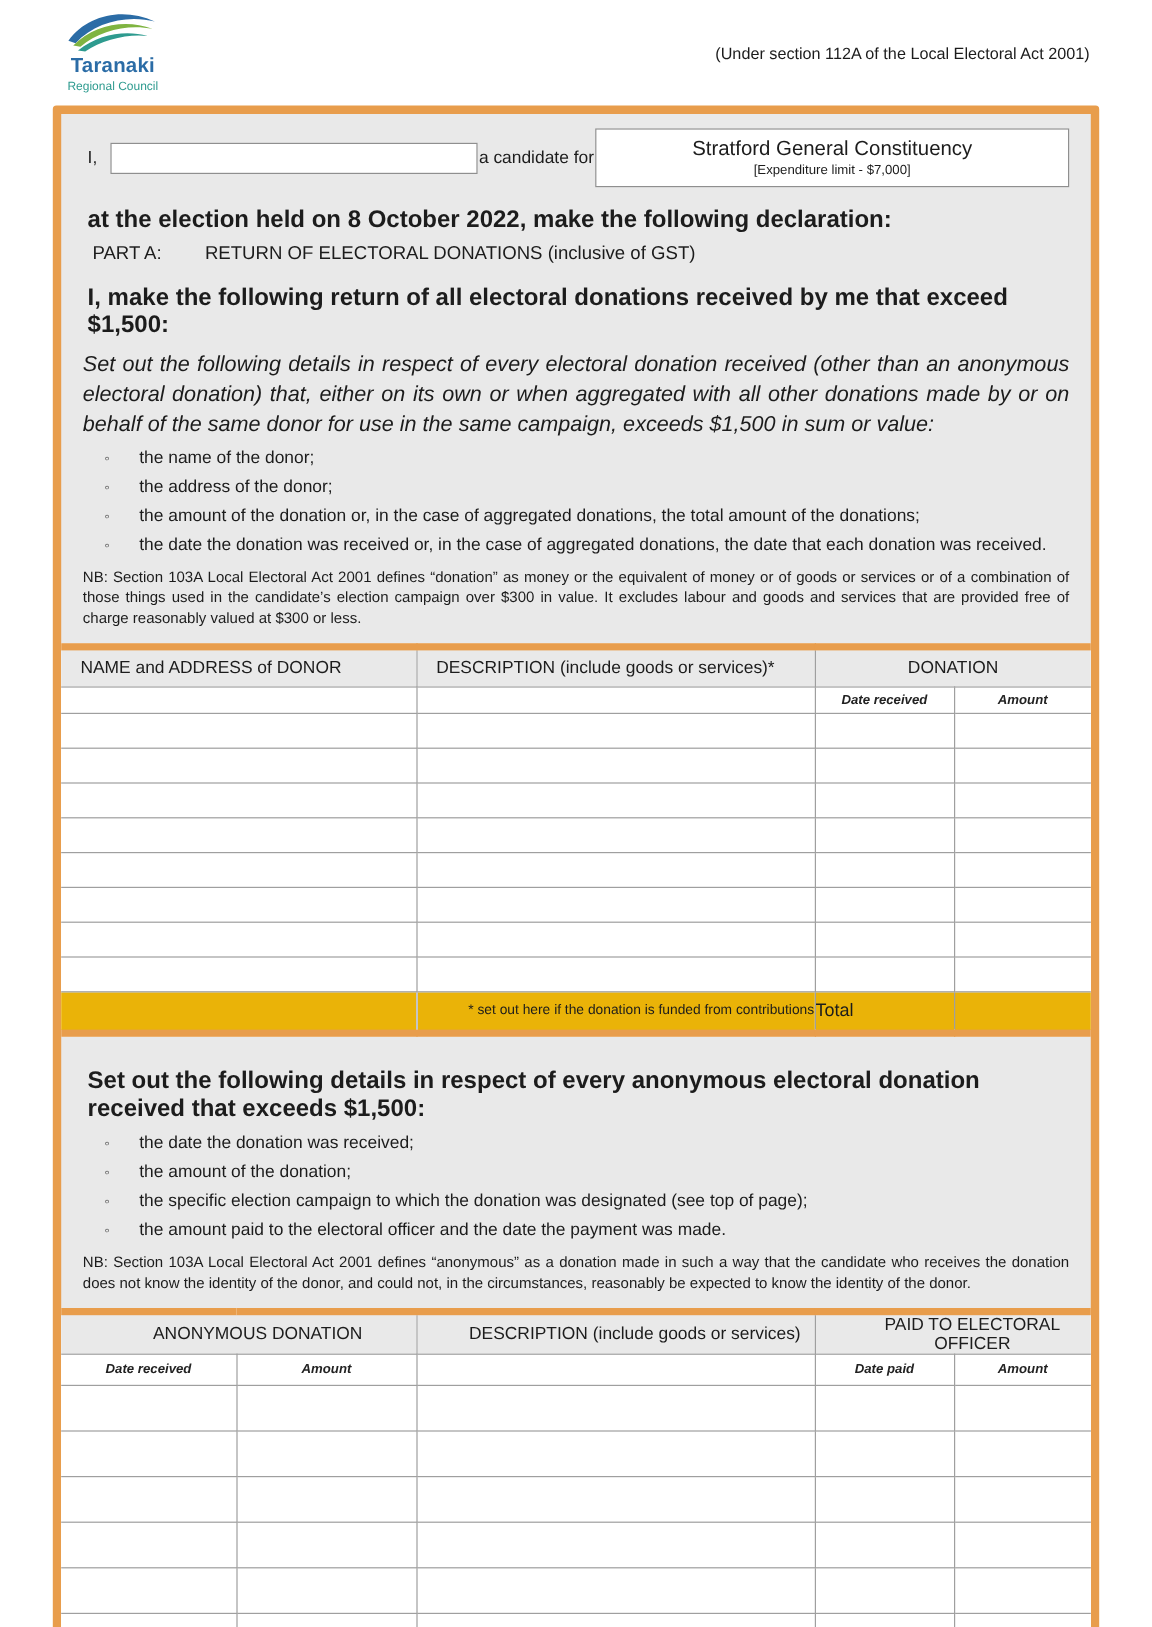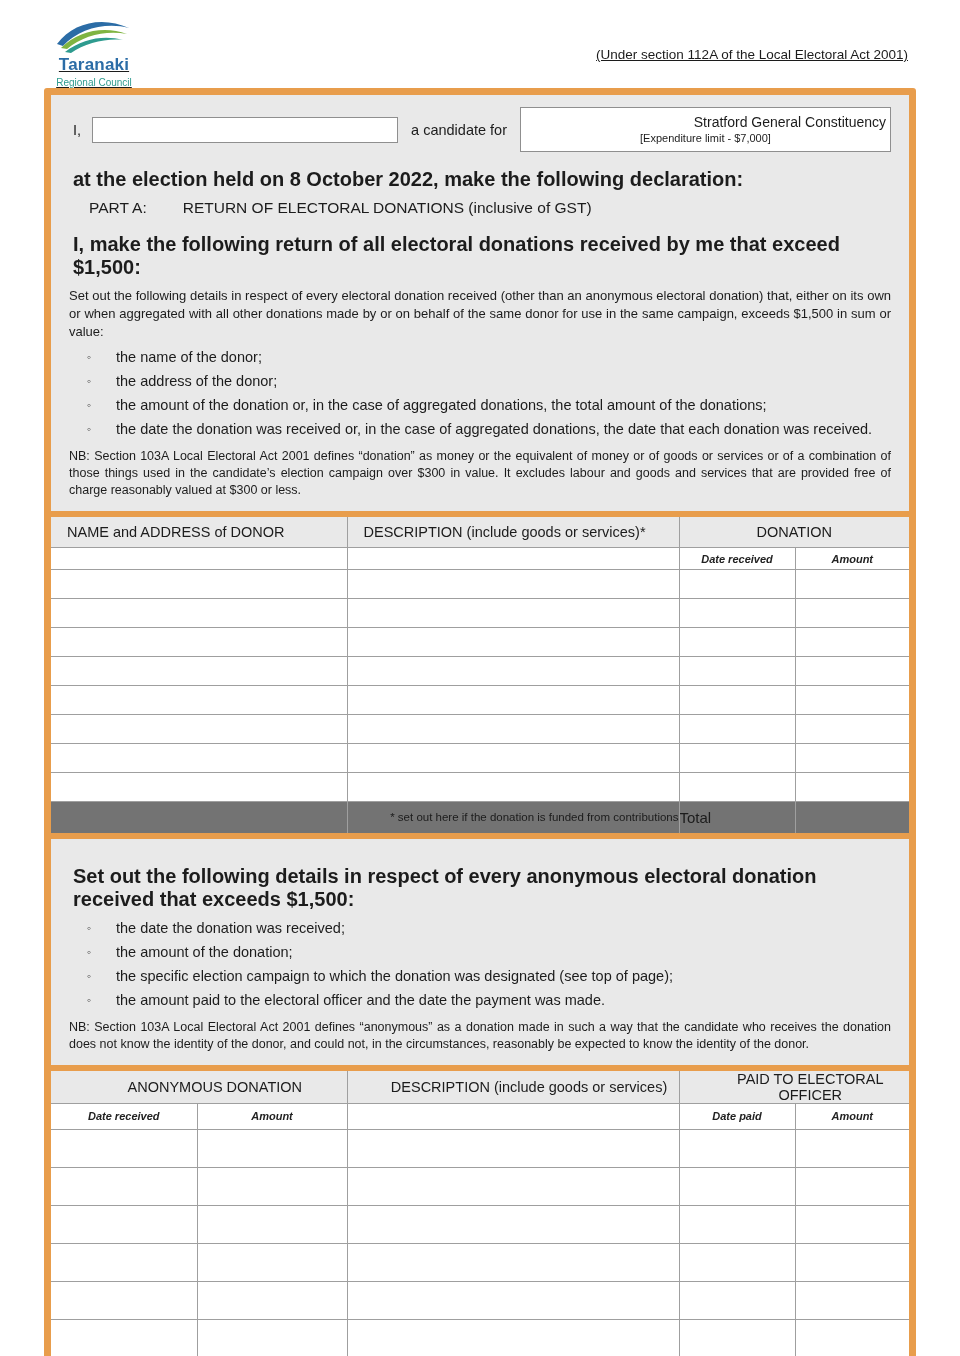--- a/index.html
+++ b/index.html
@@ -7,50 +7,50 @@
   body {
     height:1356px;
     background:#ffffff;
     font-family:"Liberation Sans", sans-serif;
     color:#1c1c1c;
     position:relative;
     overflow:hidden;
   }
 
   
-  .page-header { display:flex; justify-content:space-between; align-items:flex-start; padding:14px 52px 0 46px; height:88px;text-decoration:underline; }
+  .page-header { display:flex; justify-content:space-between; align-items:flex-start; padding:4px 52px 0 46px; height:88px; }
   .logo { display:flex; flex-direction:column; align-items:center; width:96px; padding-top:4px; }
   .logo-name { font-size:17px; font-weight:bold; color:#2b6ca6; letter-spacing:.2px; margin-top:1px; }
   .logo-sub { font-size:10px; color:#2e9b8f; margin-top:2px; }
   .title-block { text-align:right; padding-top:28px; }
   .doc-title { font-size:15.5px; font-weight:bold; letter-spacing:.2px; }
   .doc-subtitle { font-size:13.5px; margin-top:5px; }
 
   
   .form-wrapper {
     position:absolute; left:44px; top:88px; width:872px;
     border:7px solid #e89d4c; border-radius:3px;
     background:#e9e9e9;
   }
 
   .section-top { padding:12px 18px 8px; }
   .section-mid { padding:10px 18px 8px;border-radius:19px; }
 
   .decl-row { display:flex; align-items:center; padding-left:4px; margin-bottom:9px; }
   .i-label { font-size:14.5px; }
   .name-input { width:306px; height:26px; margin-left:11px; border:1px solid #8f8f8f; background:#fff; font-size:14px; padding:0 6px; font-family:inherit; }
-  .cand-label { font-size:14.5px; margin:0 13px; white-space:nowrap; }
+  .cand-label { font-size:14.5px; margin:0 1px; white-space:nowrap; }
   .constituency-box { flex:1; background:#fff; border:1px solid #8f8f8f; text-align:center; padding:6px 4px 7px; }
-  .cb-line1 { font-size:14px;text-align:right; }
+  .cb-line1 { font-size:17px; }
   .cb-line2 { font-size:11px; margin-top:2px; }
 
   .text-line { font-size:20px; margin:16px 0 8px; padding-left:4px;font-weight:bold; }
-  .part-a-line { font-size:15.5px; margin:3px 16px 9px; padding-left:4px; }
+  .part-a-line { font-size:15.5px; margin:3px 4px 9px; padding-left:4px; }
   .part-label { margin-right:36px; }
-  .para { font-size:13px; line-height:1.4; text-align:justify; margin:0 0 6px; }
+  .para { font-size:18px; line-height:1.4; text-align:justify; margin:0 0 6px;font-style:italic; }
   .bullets { list-style:none; margin:3px 0 6px; padding-left:18px; }
   .bullet-item { display:flex; font-size:14.5px; line-height:18px; margin-bottom:6px; }
   .dot { width:29px; flex-shrink:0; font-size:12px; color:#3a3a3a; }
   .nb { font-size:12.5px; line-height:1.36; text-align:justify; margin:10px 0 4px; }
 
   
   .form-table { width:100%; border-collapse:collapse; table-layout:fixed; background:#fff; border-top:6px solid #e89d4c; }
   .t1 { border-bottom:6px solid #e89d4c; }
   .t2 { border-bottom:none; }
   .form-table th, .form-table td { border:1px solid #9f9f9f; padding:0; overflow:hidden; }
@@ -59,21 +59,21 @@
 
   .main-head th { background:#e9e9e9; font-size:14.5px; font-weight:400; text-align:center; }
   .t1 .main-head th { height:34px; }
   .t2 .main-head th { height:32px;padding-left:32px; }
   .main-head th.left { text-align:left; padding-left:16px; }
   .sub-head th { background:#fff; font-size:11px; font-style:italic; font-weight:700; color:#222; text-align:center; }
   .t1 .sub-head th { height:22px; }
   .t2 .sub-head th { height:26px; }
   .t1 tbody td { height:29px; background:#fff; }
   .t2 tbody td { height:38px; background:#fff; }
-  .t1 tfoot td { height:34px; background:#737373; }
+  .t1 tfoot td { height:34px; background:#eab308; }
   .t2 tfoot td { height:38px; background:#e9e9e9; }
   .footnote { font-size:11.5px; text-align:right; padding-right:8px; }
   .total-label { font-size:15px; padding-right:12px; }
   td.total-amount { background:#fff; }
   .turn-note { font-size:13px; font-style:italic; font-weight:bold; text-align:left; padding-left:18px; }
 </style>
 </head>
 <body>
 
 <header class="page-header">

